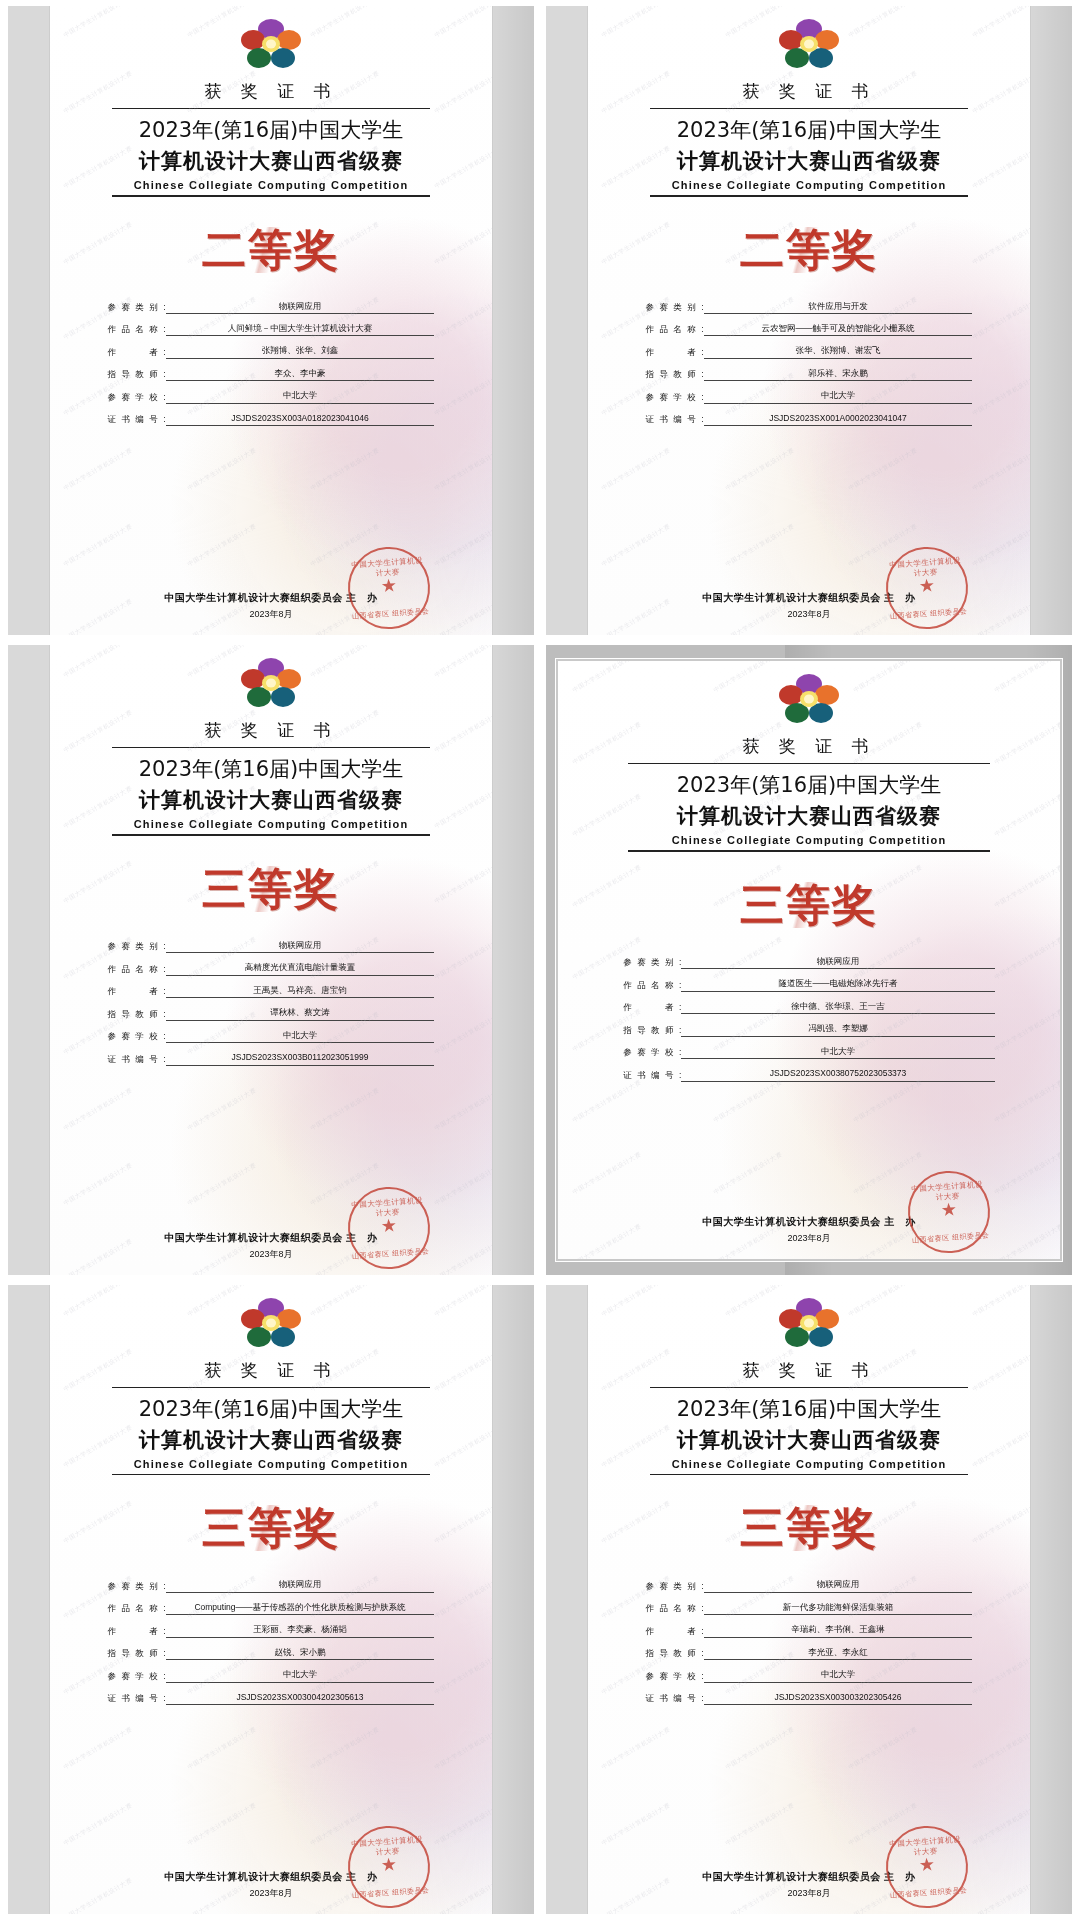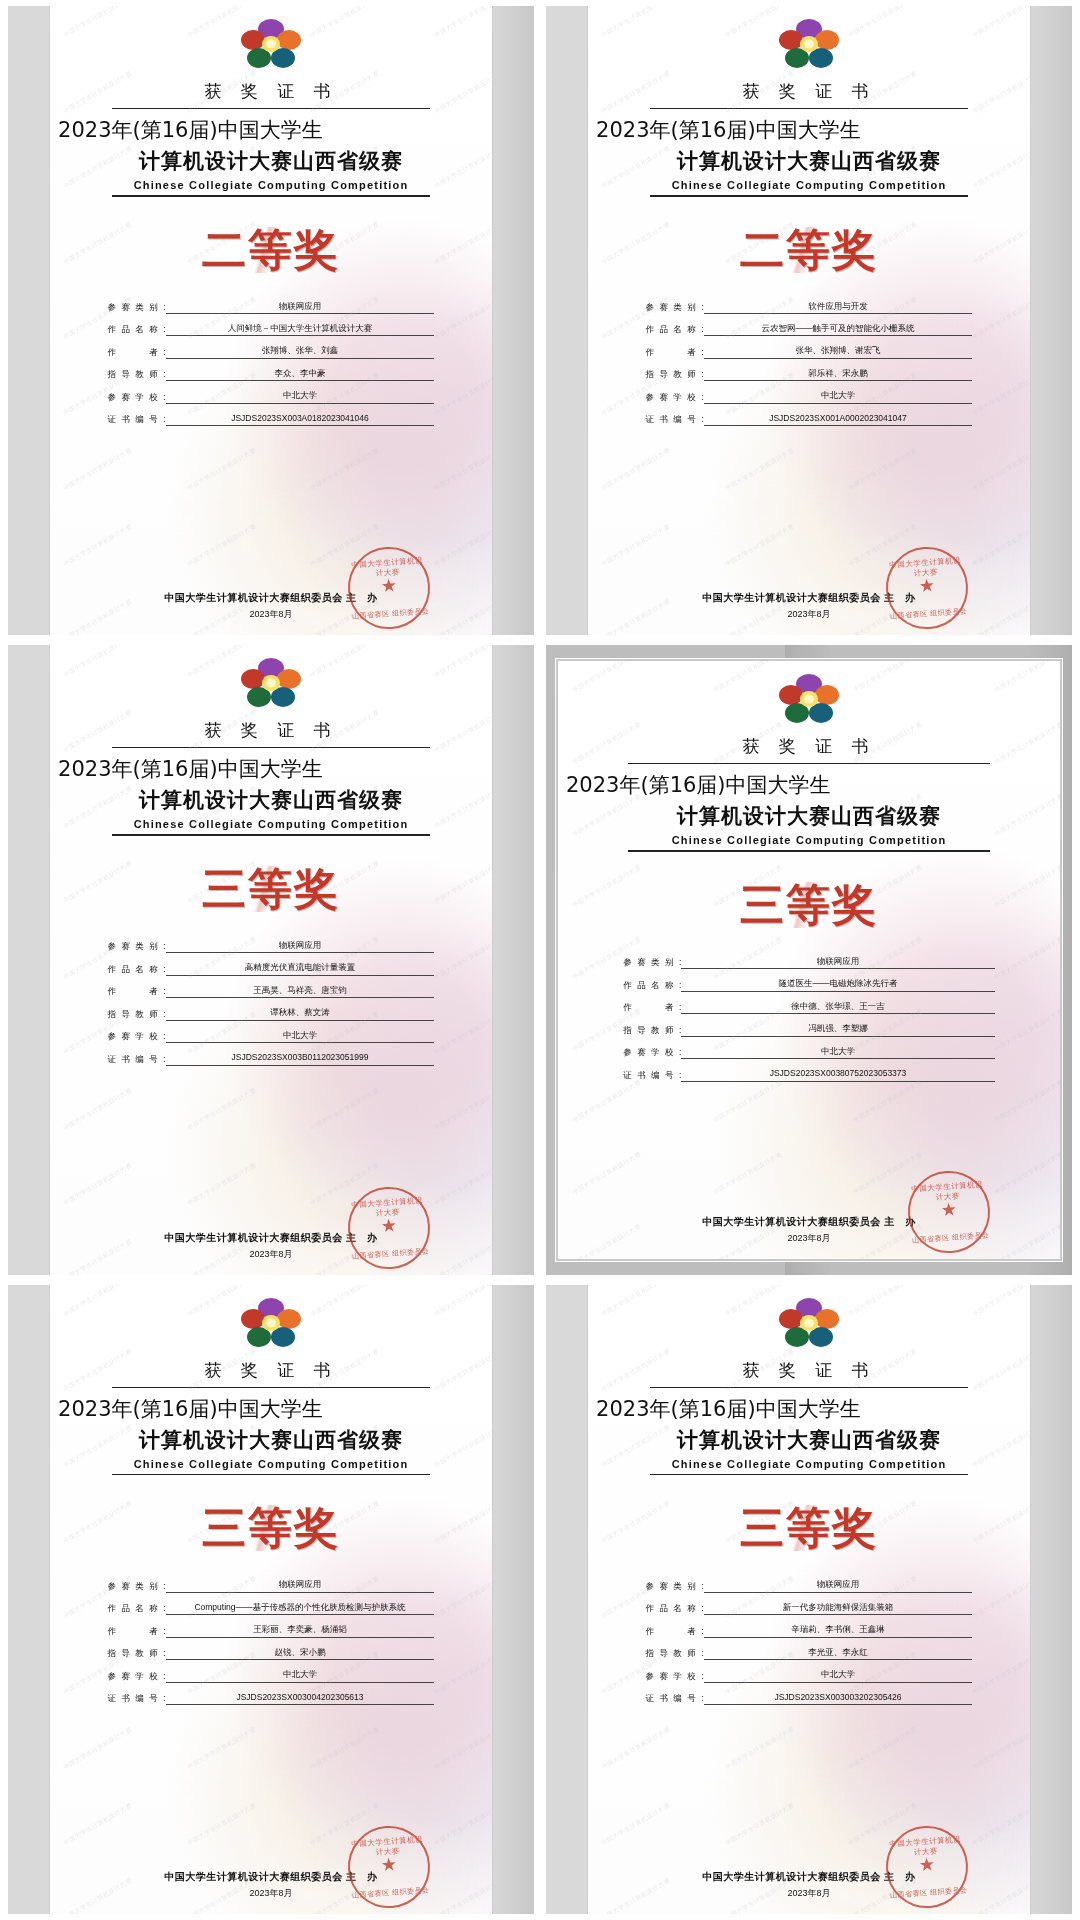--- a/index.html
+++ b/index.html
@@ -85,26 +85,25 @@
     font-size:17px;
     letter-spacing:7px;
     color:#111;
     font-family:"DejaVu Sans","Liberation Sans",sans-serif;
     margin-top:4px;
   }
   .rule{
     width:72%;height:1px;background:#222;margin:5px auto 0;
   }
   .line2{
-    text-align:left;
+    text-align:center;
     font-size:21px;
     color:#111;
     margin-top:7px;
     font-family:"DejaVu Sans","Liberation Sans",sans-serif;
-    margin-left:8px;
   }
   .line3{
     text-align:center;
     font-size:21px;
     font-weight:bold;
     color:#111;
     margin-top:3px;
     letter-spacing:1px;
     font-family:"DejaVu Sans","Liberation Sans",sans-serif;
   }

